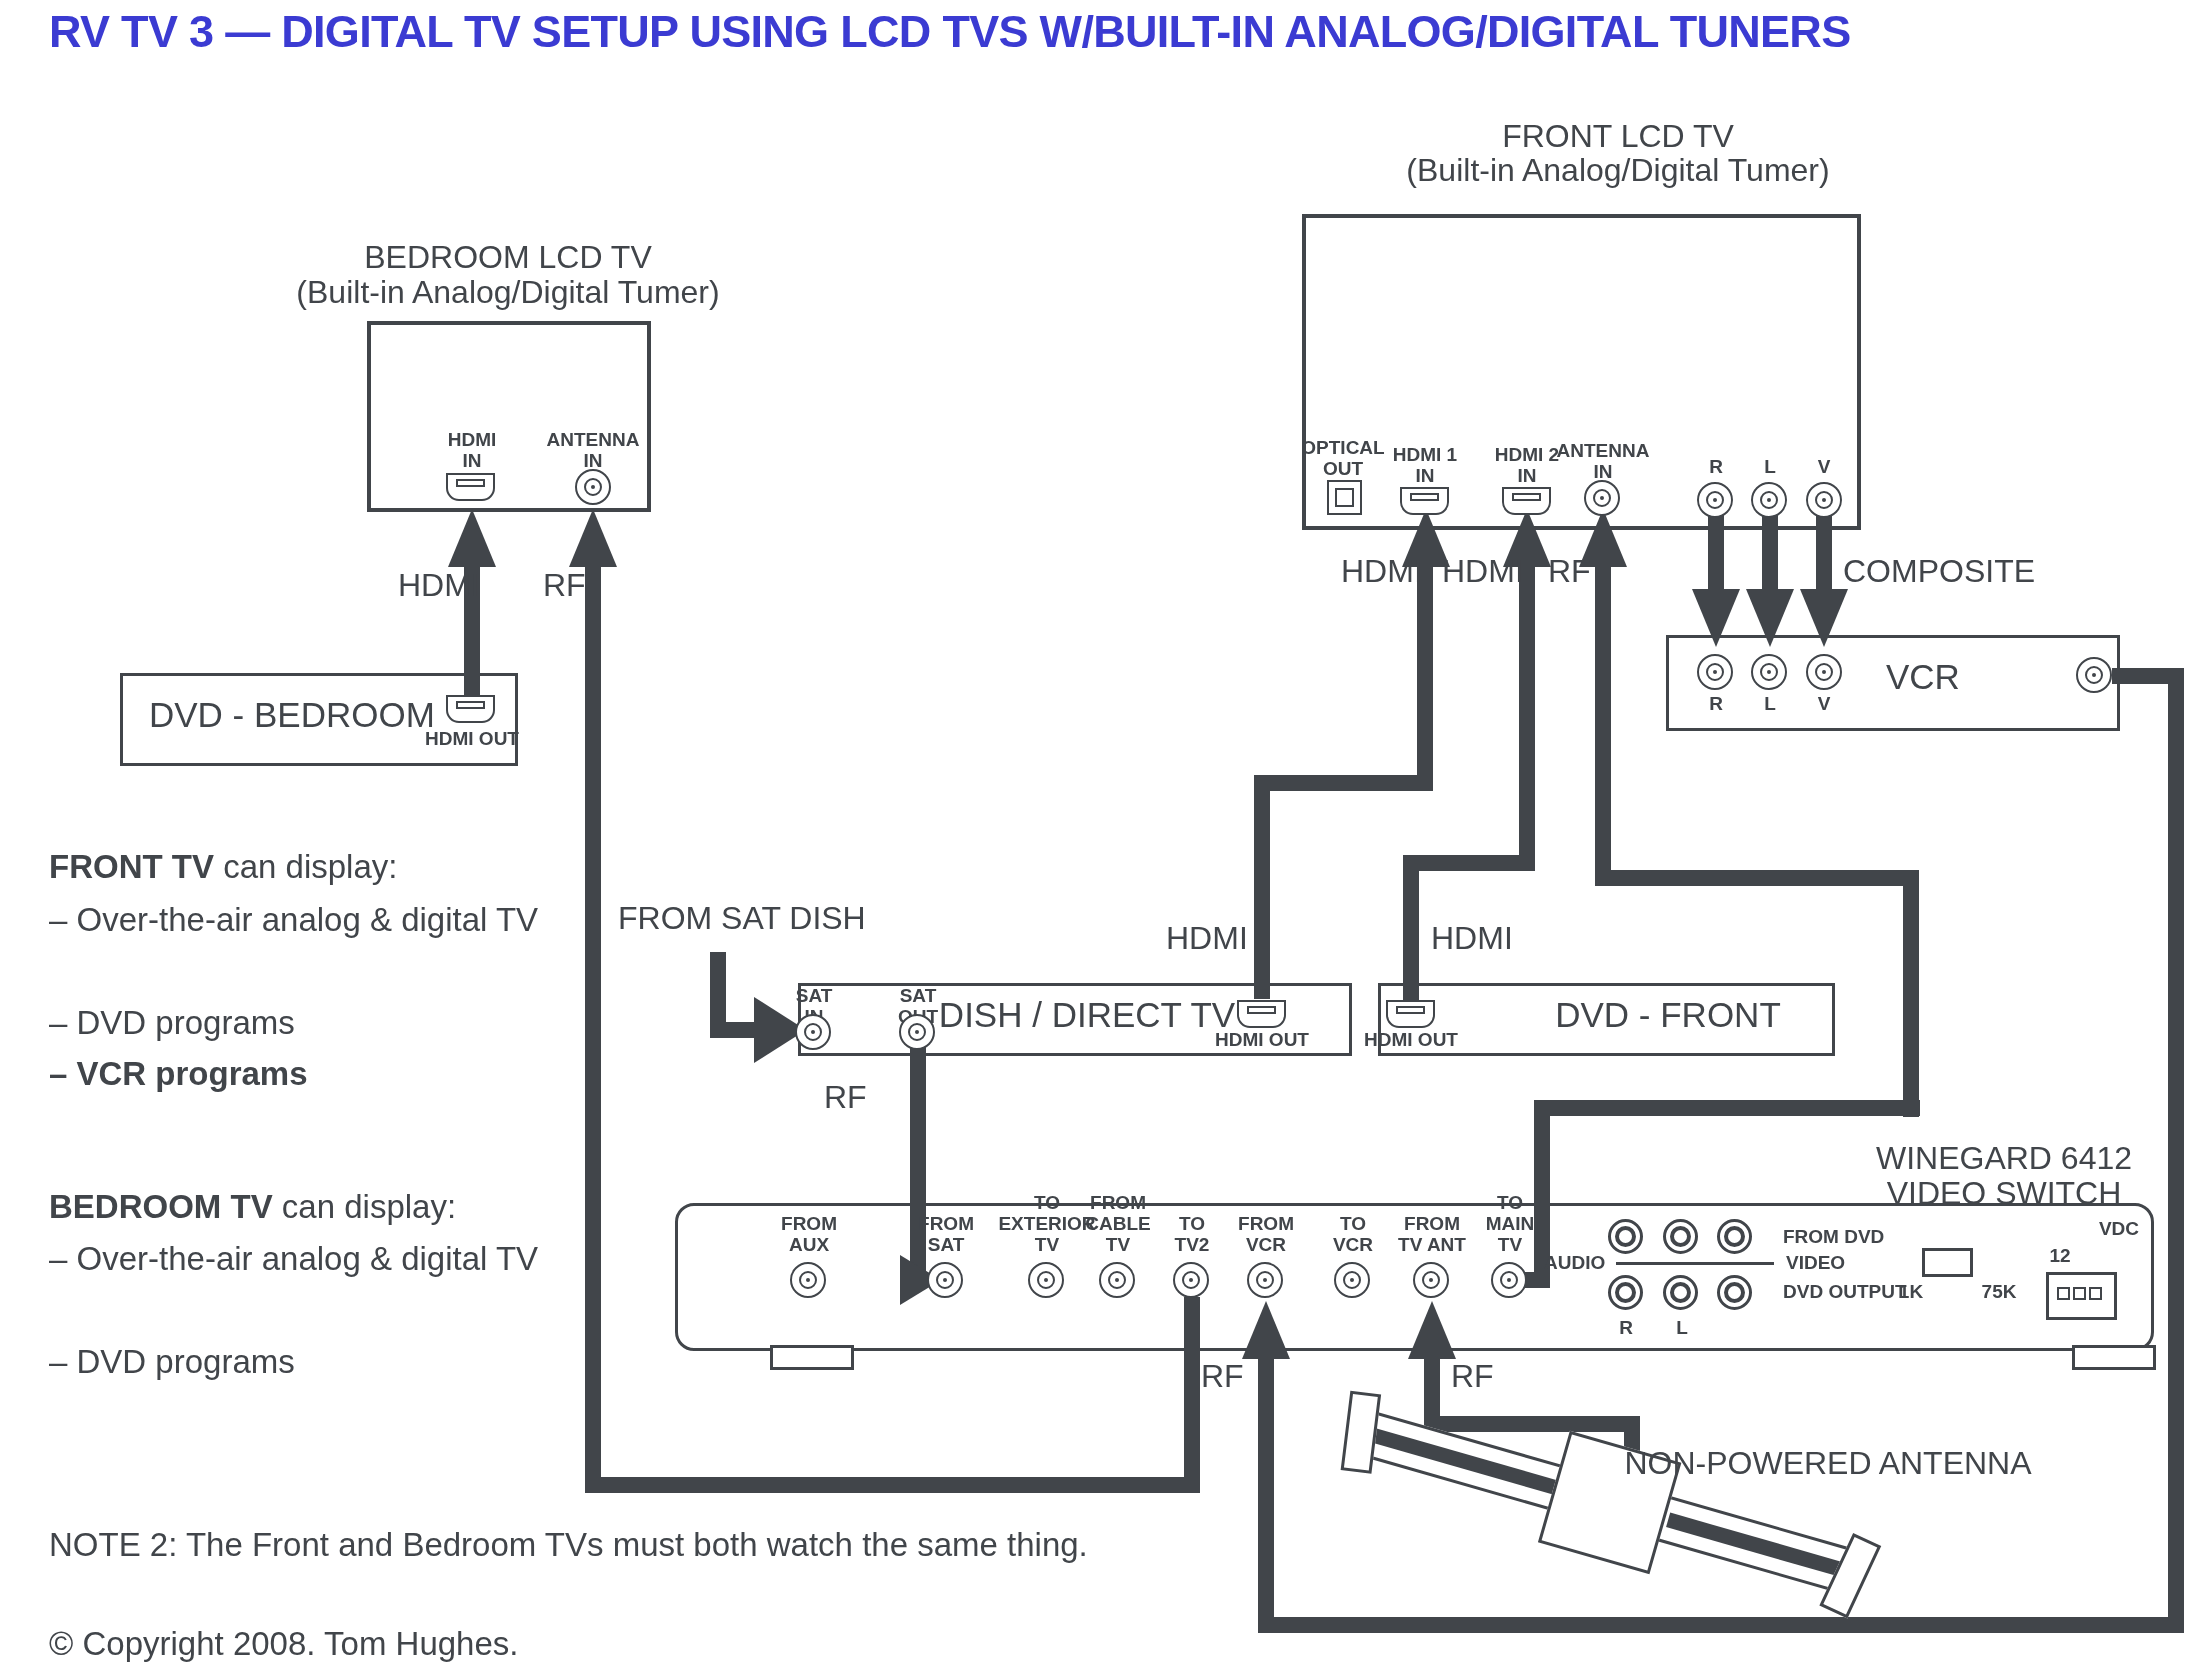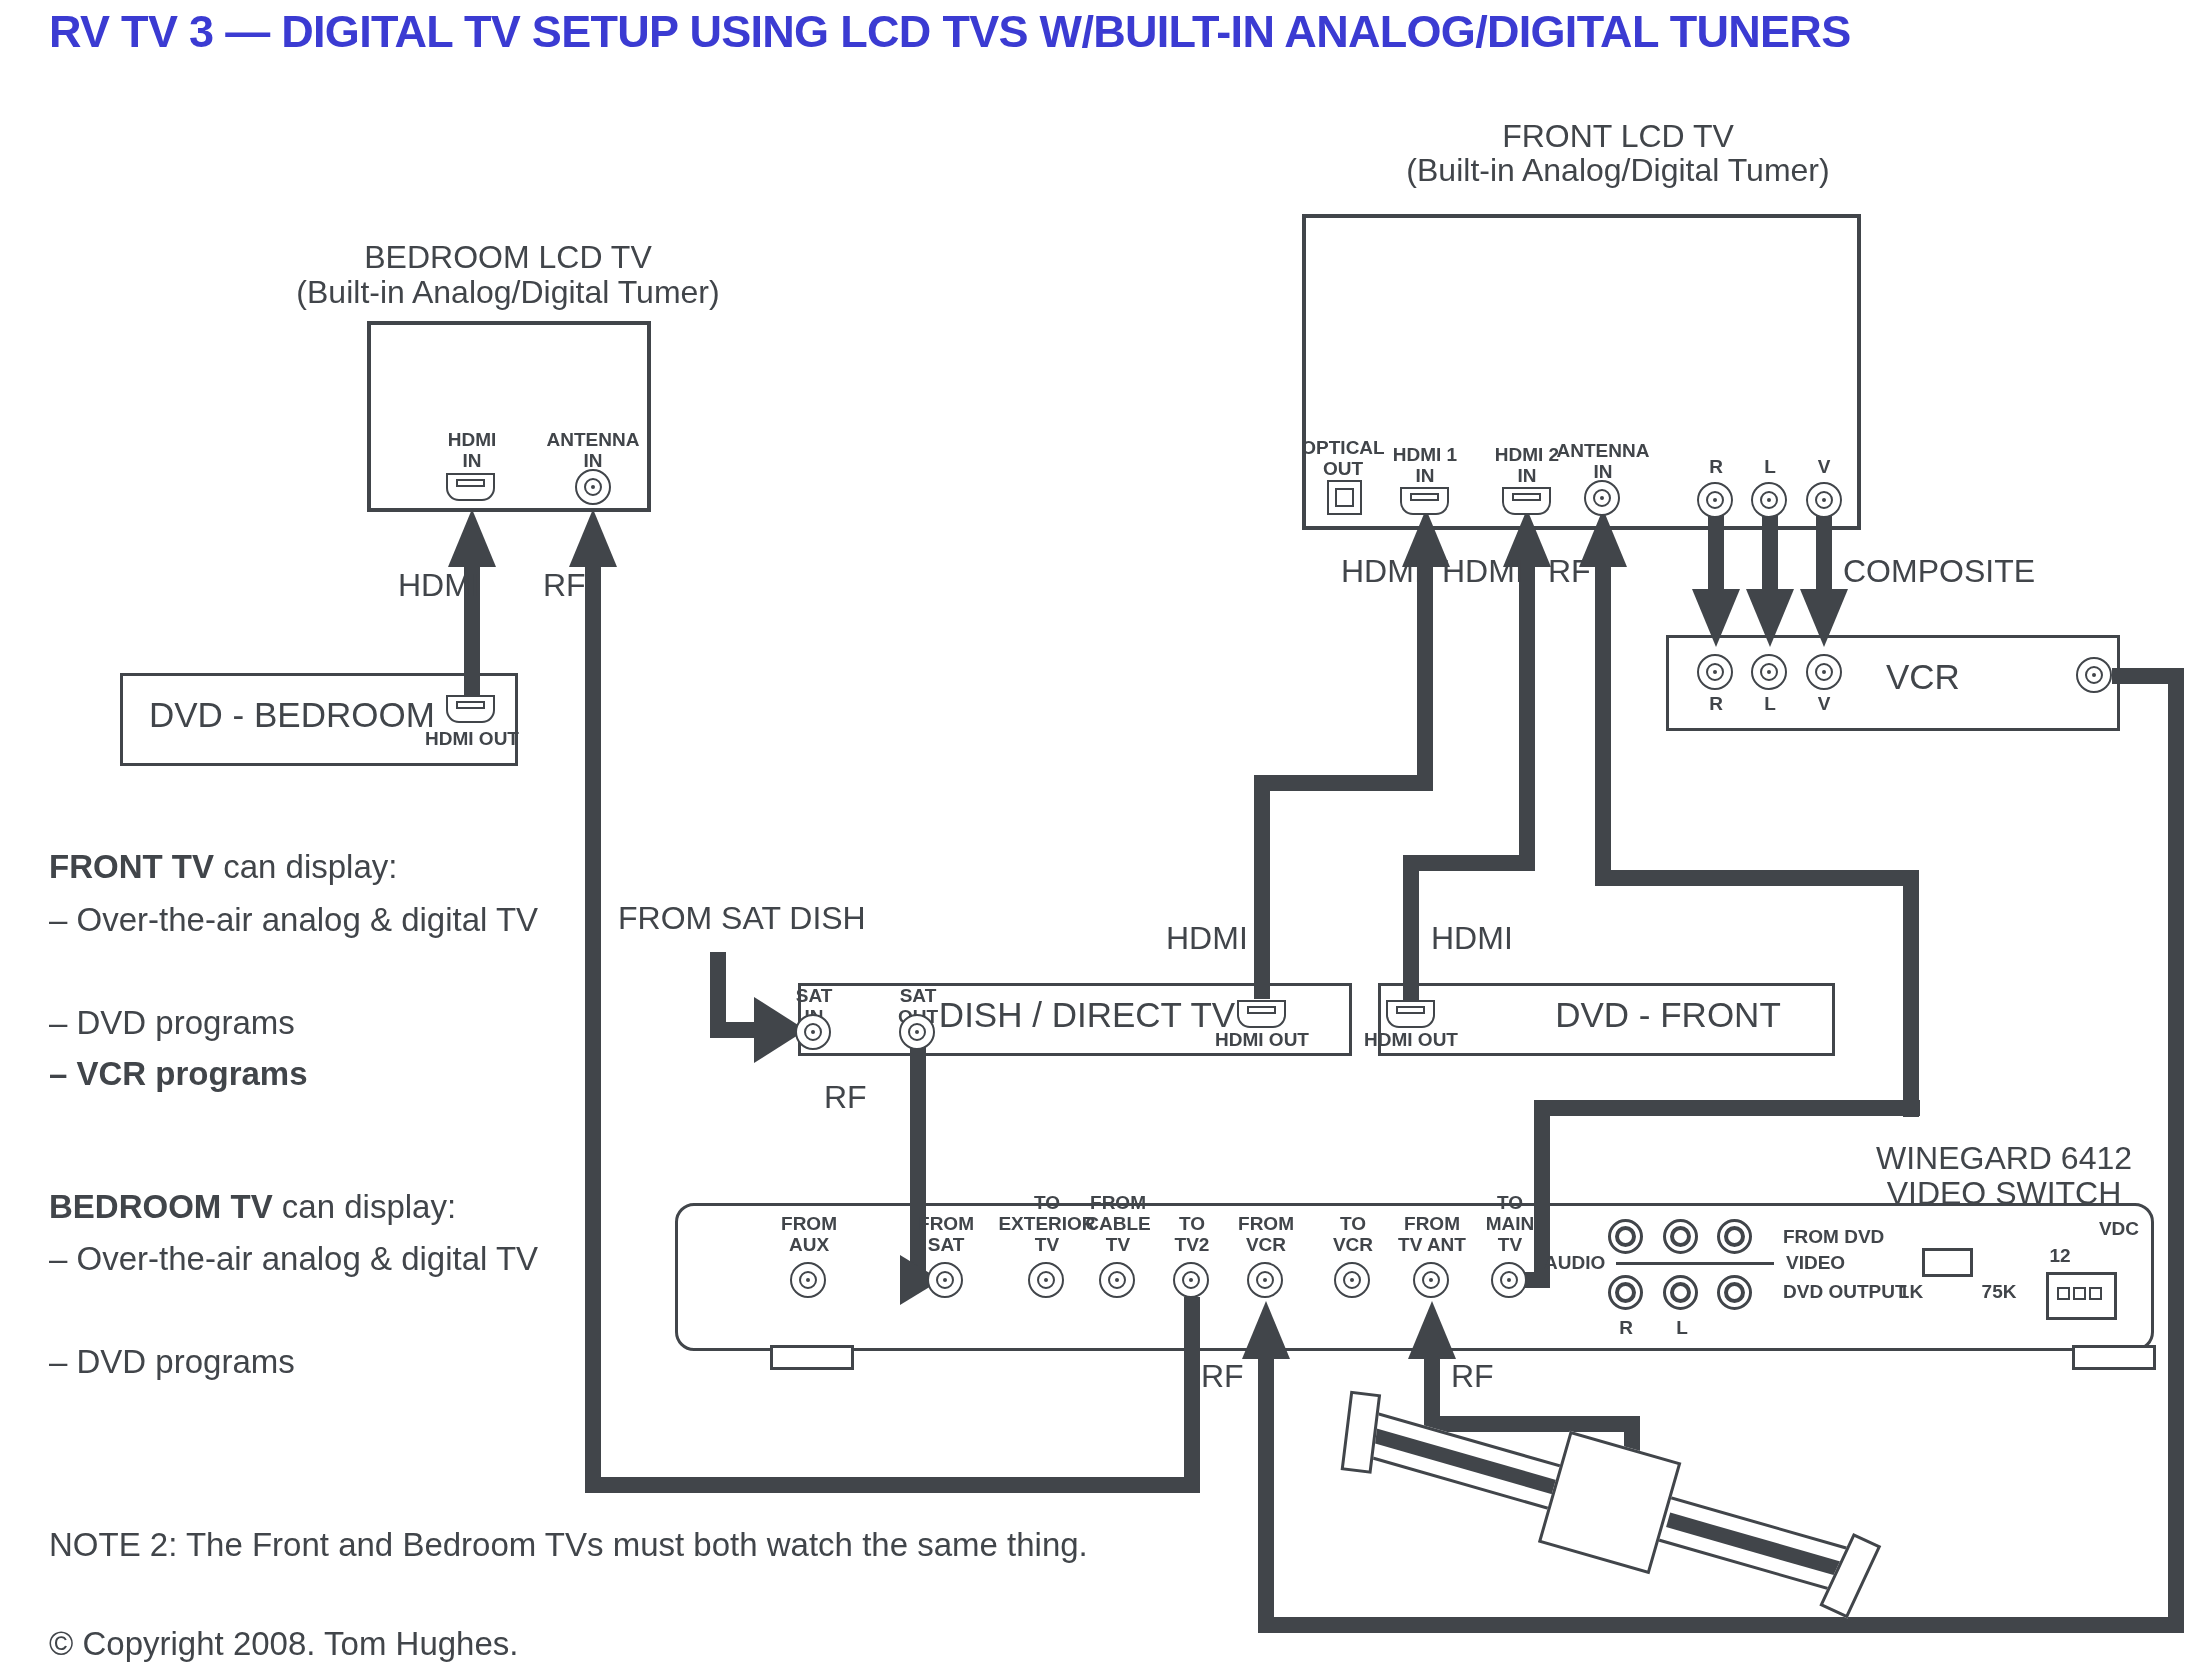--- a/index.html
+++ b/index.html
@@ -366,18 +366,20 @@
   <div class="abs small ctr" style="left:2060px;top:1245px;">12</div>
   <div class="abs small ctr" style="left:2111px;top:1218px;margin-left:8px;">VDC</div>
   <div class="btn" style="left:2046px;top:1272px;width:65px;height:42px;"></div>
   <div class="psq" style="left:2057px;top:1287px;"></div>
   <div class="psq" style="left:2073px;top:1287px;"></div>
   <div class="psq" style="left:2089px;top:1287px;"></div>
 
   <div class="abs cablelab" style="left:1201px;top:1358px;">RF</div>
   <div class="abs cablelab" style="left:1451px;top:1358px;">RF</div>
 
+  <div class="abs cablelab ctr pre" style="left:1828px;top:1441px;line-height:45px;">NON-POWERED
+ANTENNA</div>
 
   <div class="abs body" style="left:49px;top:1519px;">NOTE 2: The Front and Bedroom TVs must both watch the same thing.</div>
   <div class="abs body" style="left:49px;top:1618px;">© Copyright 2008. Tom Hughes.</div>
 
 </div>
 
 
 </body></html>

